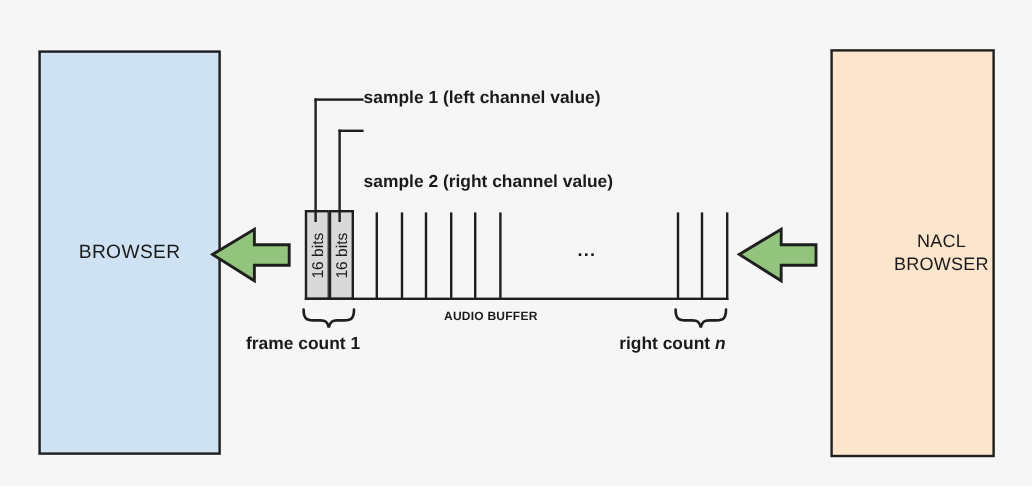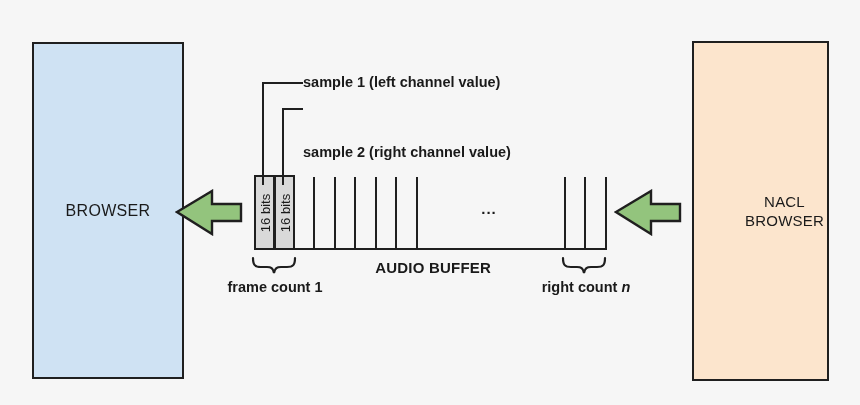--- a/index.html
+++ b/index.html
@@ -46,22 +46,22 @@
     transform:translate(-50%,-50%) rotate(-90deg);
     white-space:nowrap;font-size:13px;color:#1a1a1a;
   }
   .line{position:absolute;background:#1f1f1f;}
   .tick{width:2px;top:177px;height:73px;}
   .baseline{left:254px;top:248px;width:353px;height:2px;}
   .leader-h{height:2px;}
   .leader-v{width:2px;}
   .label{position:absolute;font-size:14.5px;white-space:nowrap;font-weight:bold;}
   .sample-label{left:303px;}
-  .audio-buffer-label{left:370px;top:259px;width:121px;text-align:right;font-size:15px;letter-spacing:.2px;}
-  .frame-count{top:279px;width:140px;text-align:center;font-size:14.5px;}
+  .audio-buffer-label{left:370px;top:259px;width:121px;text-align:left;font-size:10px;letter-spacing:.2px;}
+  .frame-count{top:279px;width:140px;text-align:left;font-size:14.5px;}
   .frame-count-1{left:205px;}
   .frame-count-n{left:516px;}
   .ellipsis{left:474px;top:200px;width:30px;text-align:center;font-size:15px;letter-spacing:1px;}
   .brace-svg{position:absolute;width:46px;height:19px;}
   .brace-left{left:251px;top:256px;}
   .brace-right{left:561px;top:256px;}
   .italic{font-style:italic;}
 </style>
 </head>
 <body>

